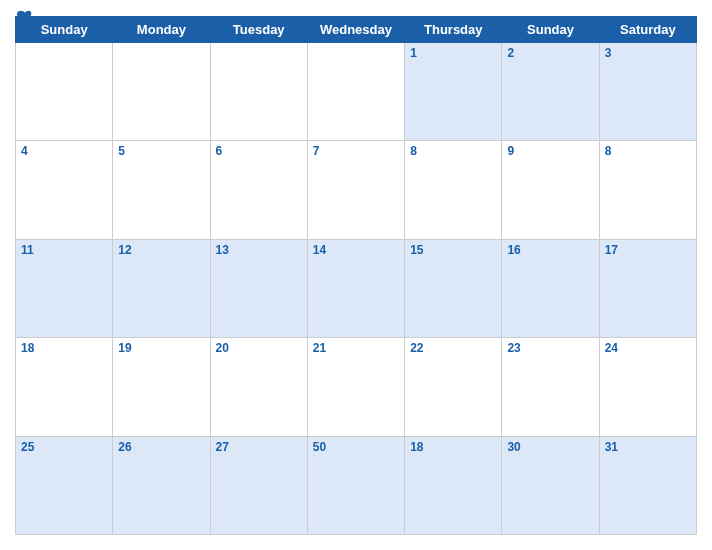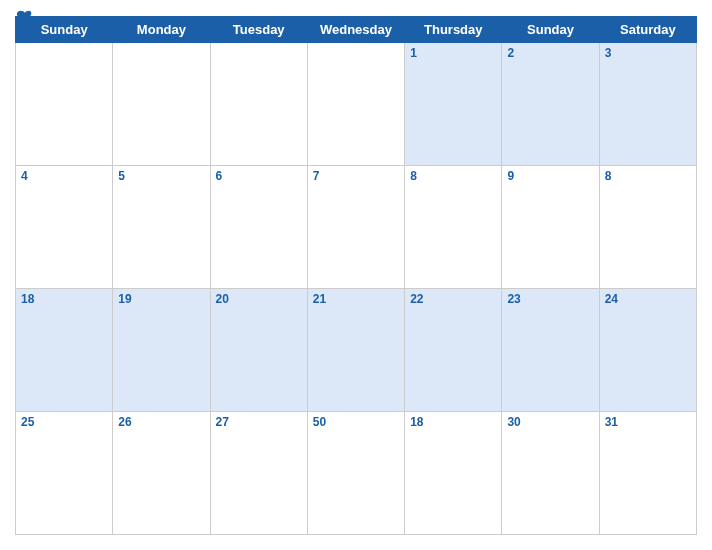--- a/index.html
+++ b/index.html
@@ -169,20 +169,43 @@
           </td>
           <td>
             <span class="day-num">9</span>
           </td>
           <td>
             <span class="day-num">8</span>
           </td>
         </tr>
         <tr>
           <td>
+            <span class="day-num">11</span>
+          </td>
+          <td>
+            <span class="day-num">12</span>
+          </td>
+          <td>
+            <span class="day-num">13</span>
+          </td>
+          <td>
+            <span class="day-num">14</span>
+          </td>
+          <td>
+            <span class="day-num">15</span>
+          </td>
+          <td>
+            <span class="day-num">16</span>
+          </td>
+          <td>
+            <span class="day-num">17</span>
+          </td>
+        </tr>
+        <tr>
+          <td>
             <span class="day-num">18</span>
           </td>
           <td>
             <span class="day-num">19</span>
           </td>
           <td>
             <span class="day-num">20</span>
           </td>
           <td>
             <span class="day-num">21</span>

